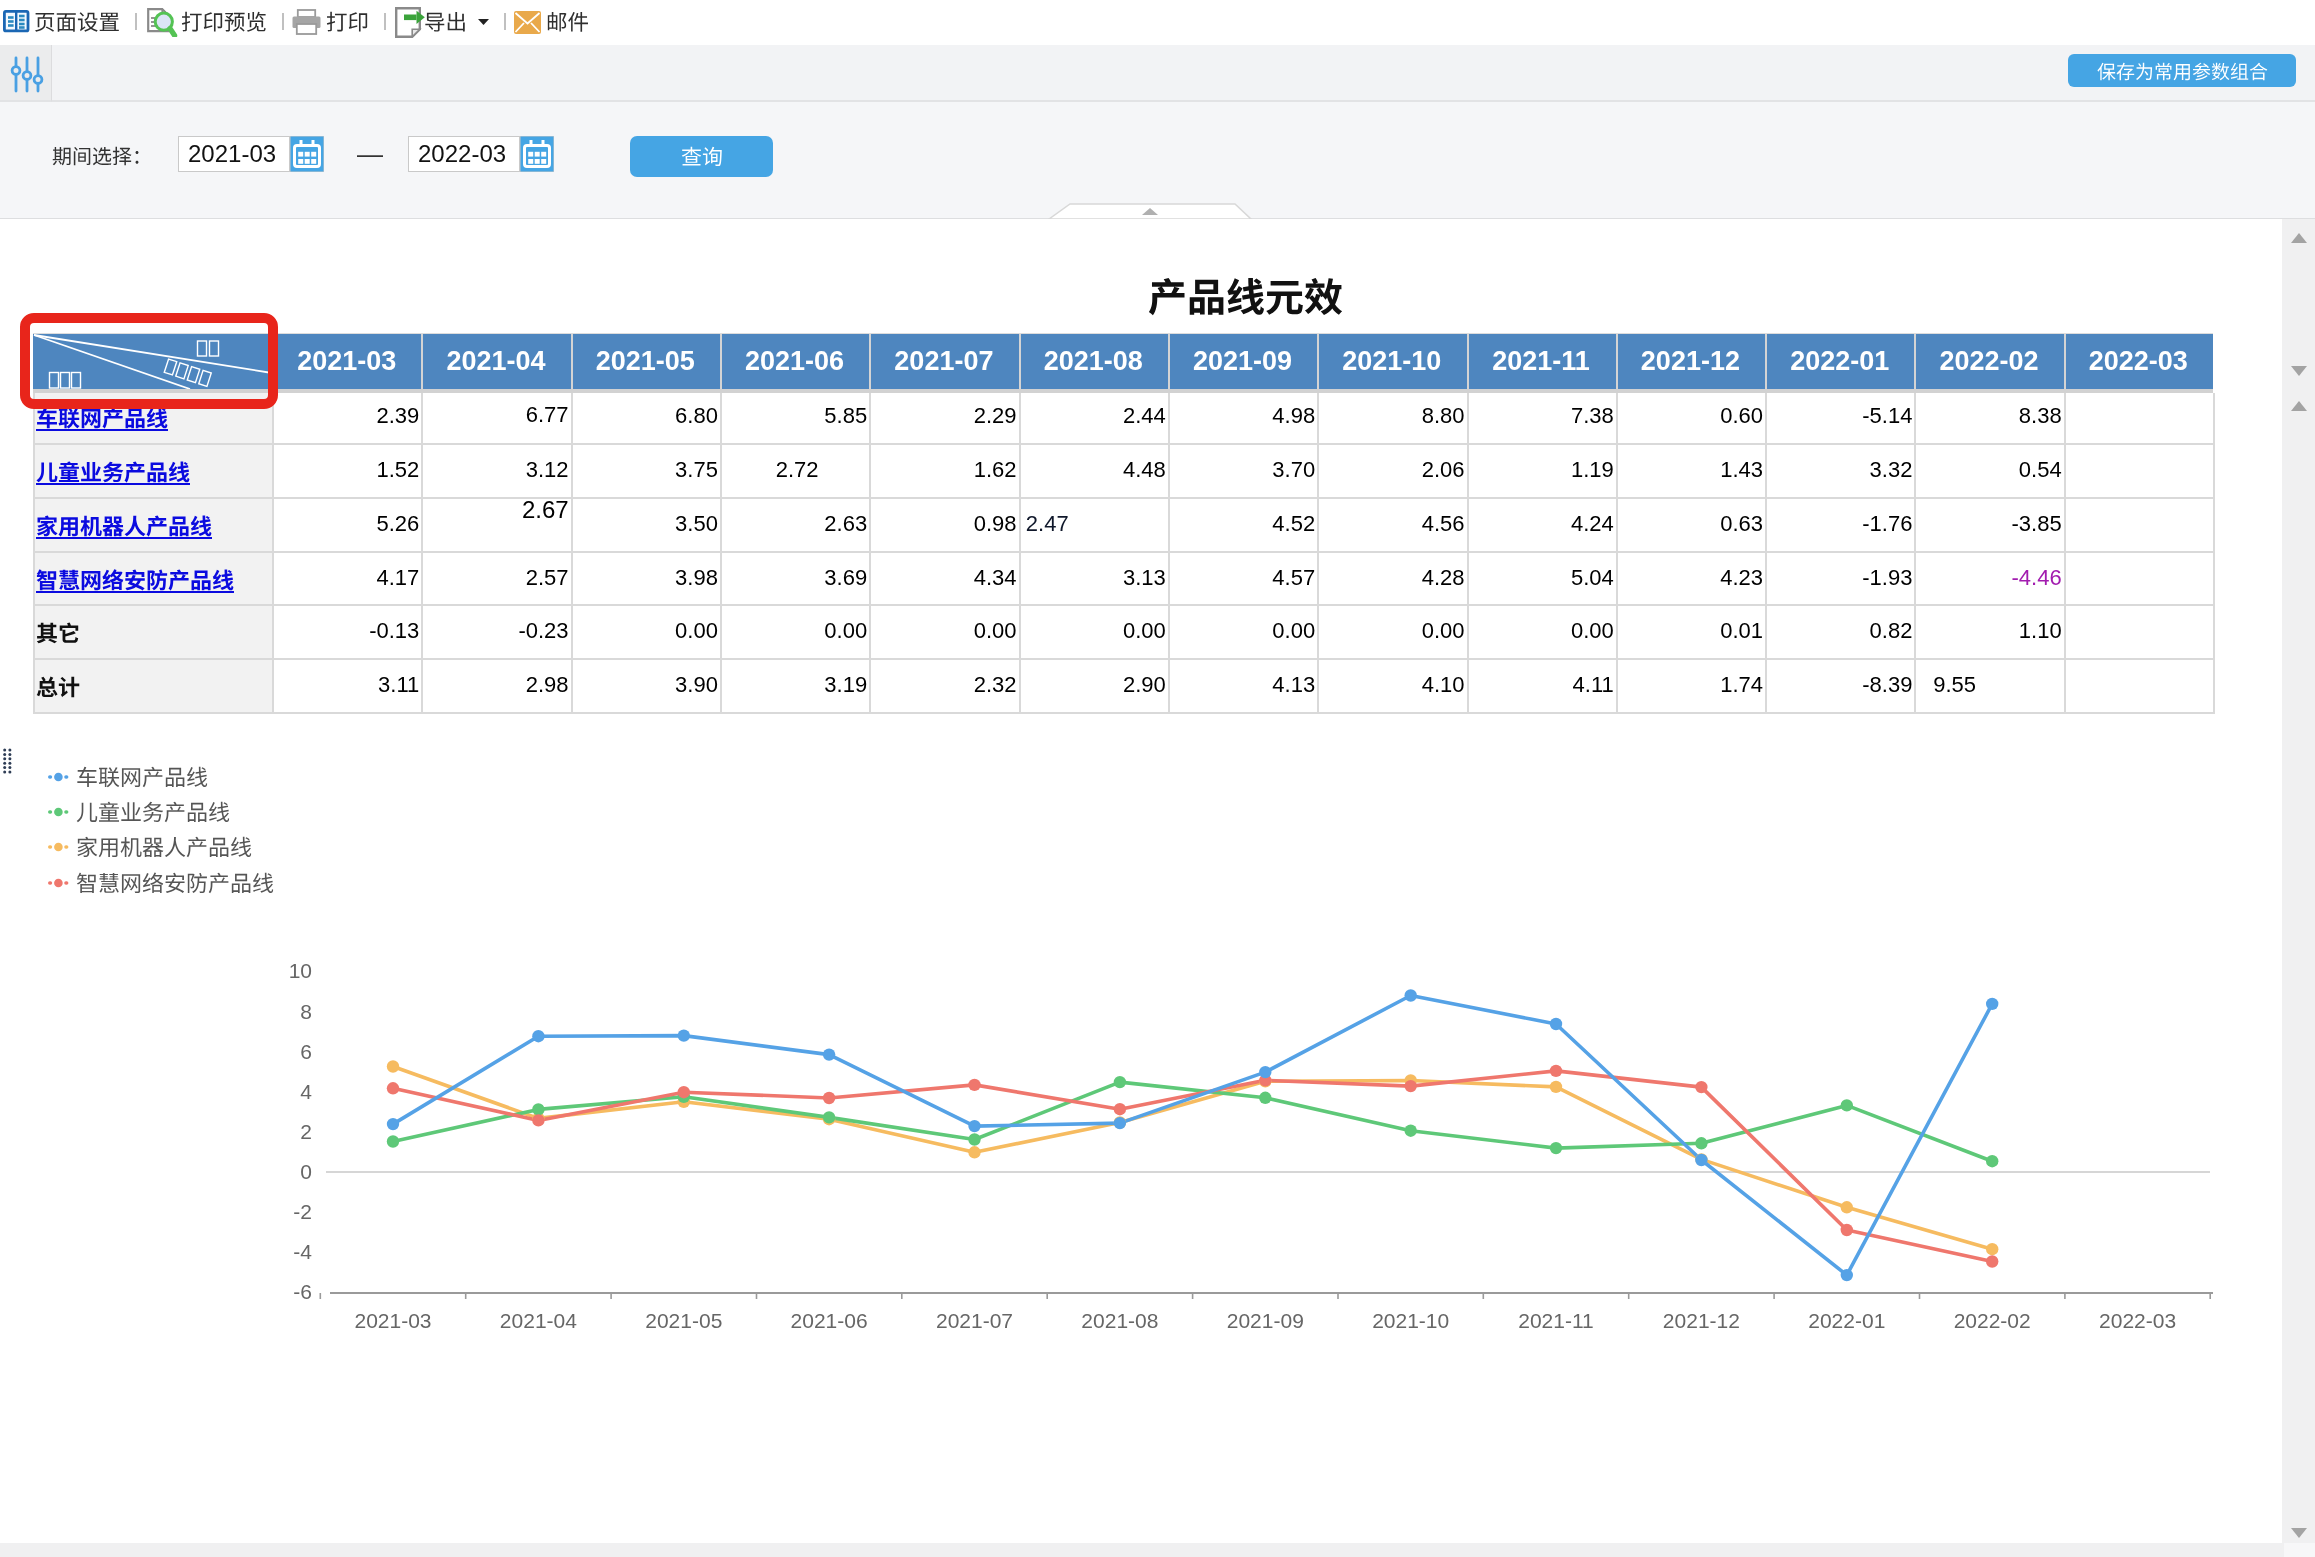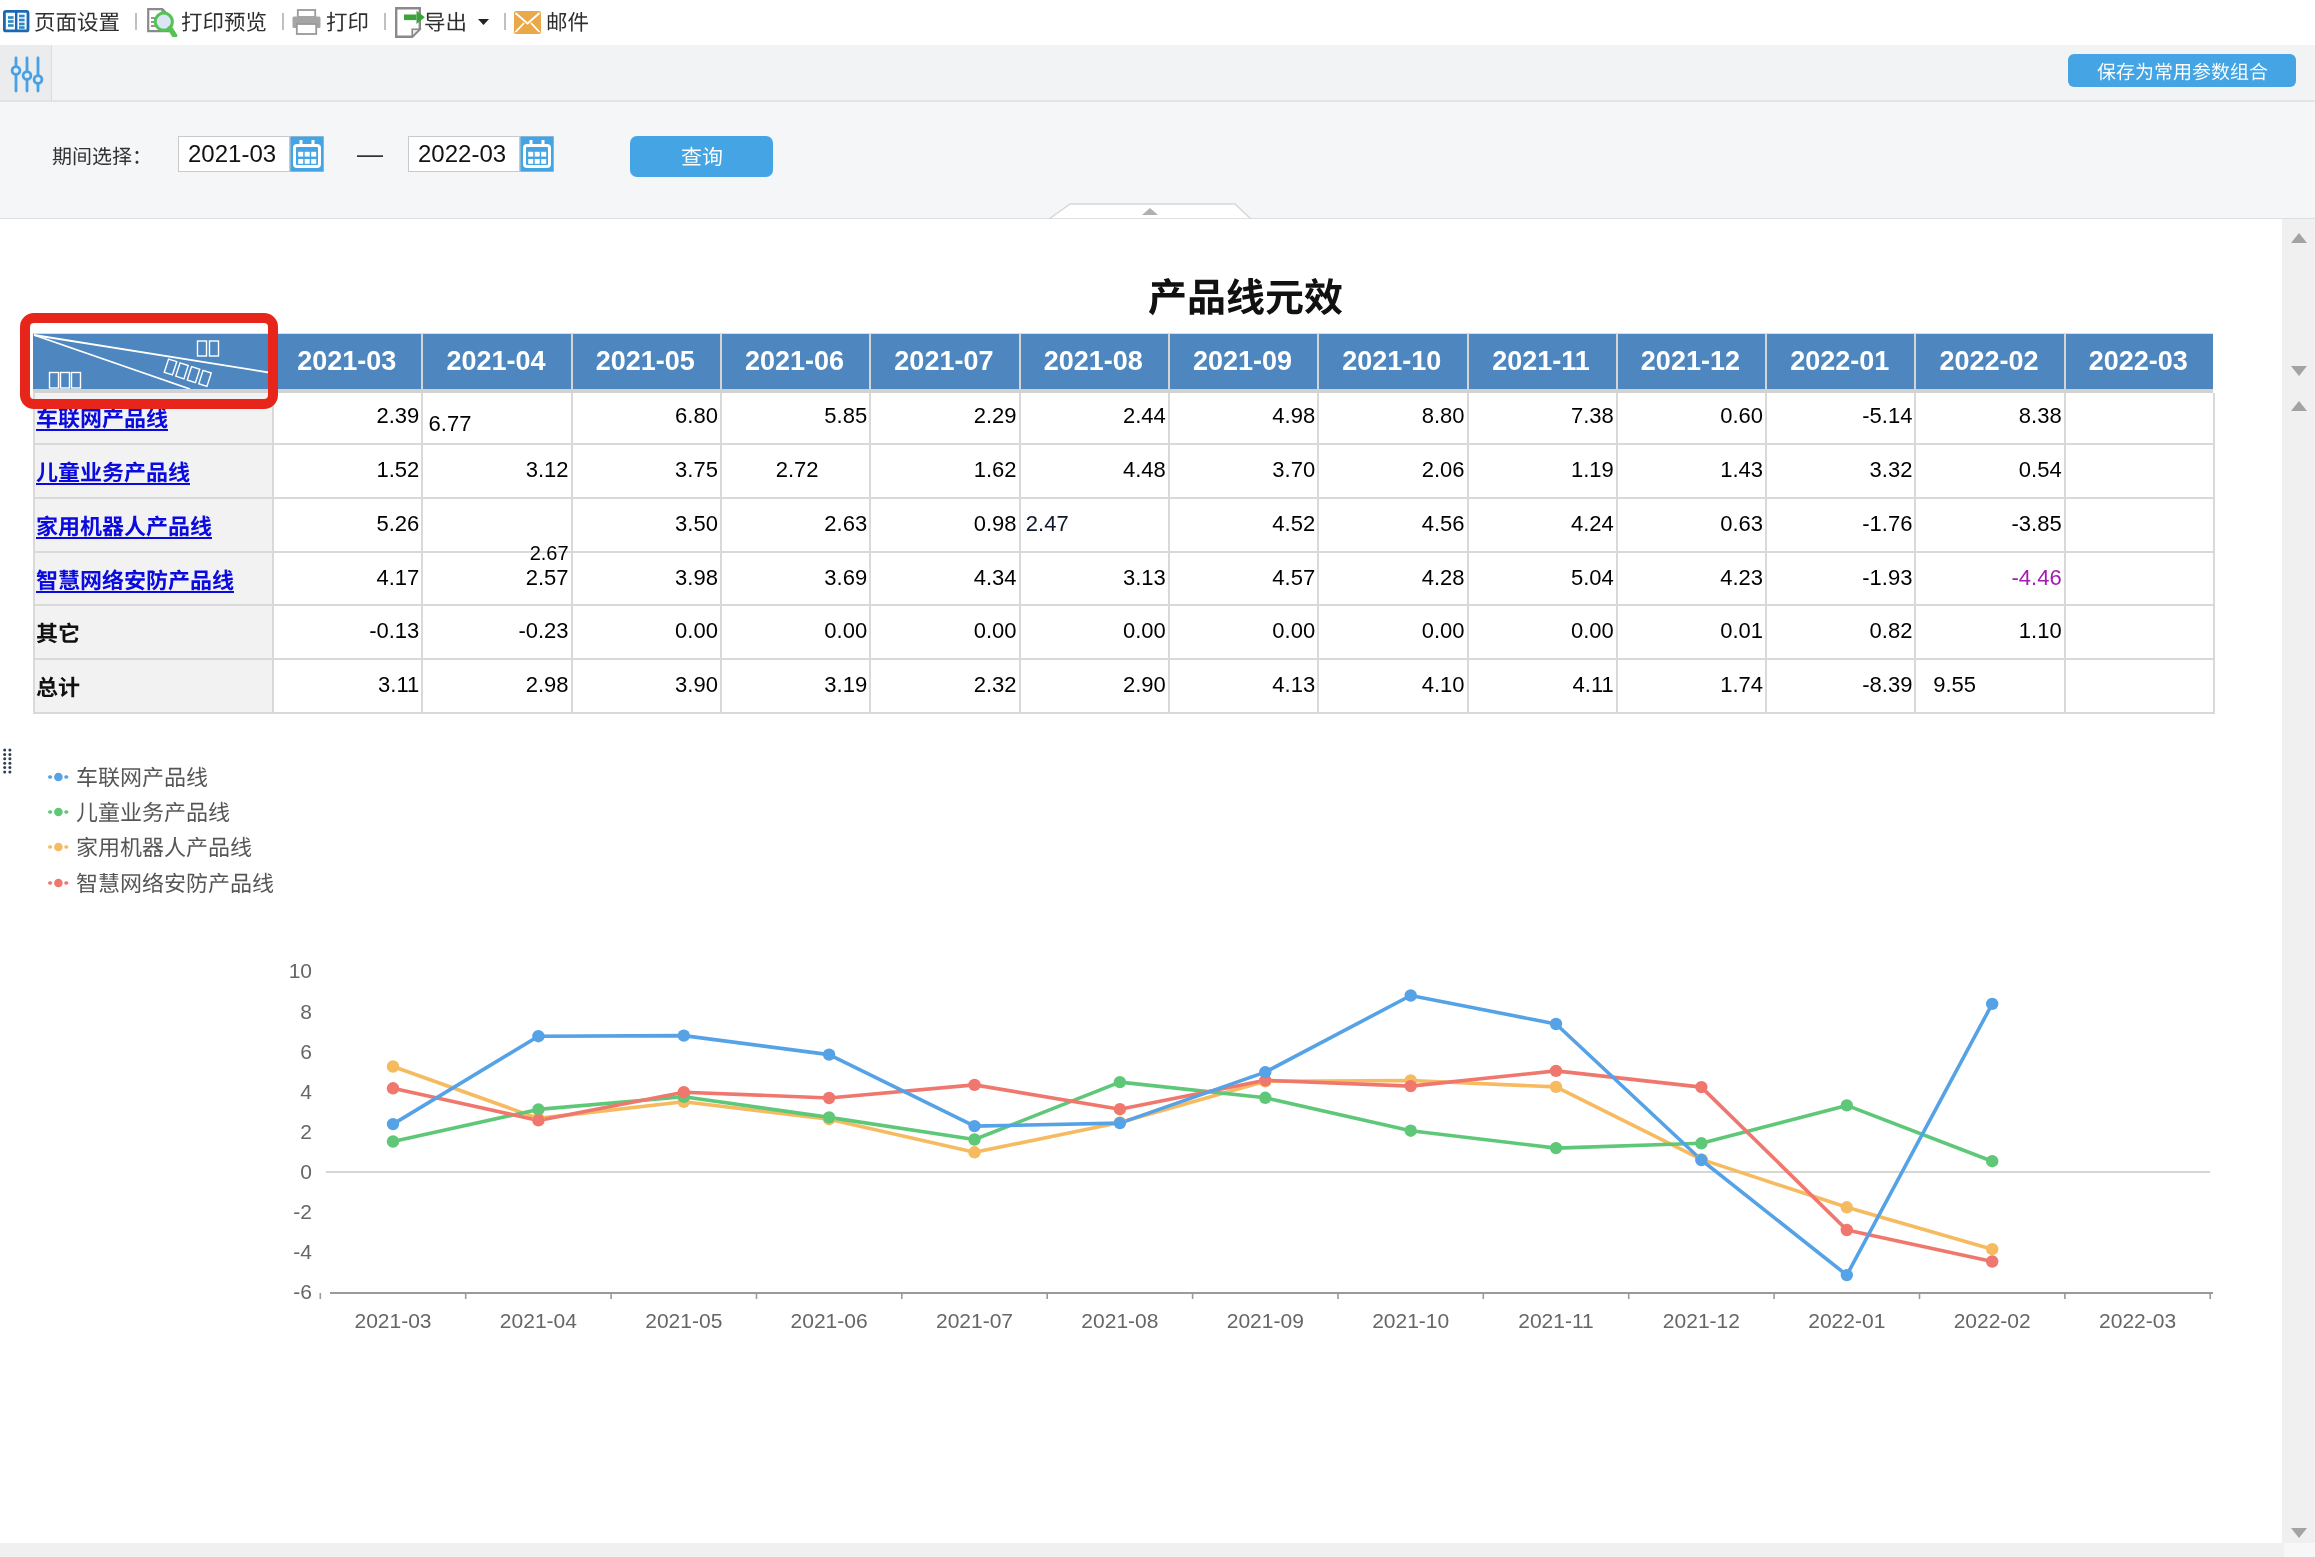--- a/index.html
+++ b/index.html
@@ -338,21 +338,21 @@
     <div class="abs" style="left:36px;top:591.0px;width:198px;height:2px;background:#0b0bdf"></div>
     <svg style="position:absolute;left:36.0px;top:622.3px;" width="44.0" height="22" viewBox="0 0 2000 1000">
       <use href="#gb5176" x="0" y="880" fill="#111"></use>
       <use href="#gb5b83" x="1000" y="880" fill="#111"></use>
     </svg>
     <svg style="position:absolute;left:36.0px;top:676.2px;" width="44.0" height="22" viewBox="0 0 2000 1000">
       <use href="#gb603b" x="0" y="880" fill="#111"></use>
       <use href="#gb8ba1" x="1000" y="880" fill="#111"></use>
     </svg>
     <div class="abs" style="left:279.3px;top:401.9px;width:140px;height:28px;line-height:28px;text-align:right;font-size:22px;color:#000">2.39</div>
-    <div class="abs" style="left:428.6px;top:410px;width:140px;height:28px;line-height:28px;font-size:22px;color:#000">6.77</div>
+    <div class="abs" style="left:428.6px;top:401px;width:140px;height:28px;line-height:28px;text-align:right;font-size:22px;color:#000">6.77</div>
     <div class="abs" style="left:577.9px;top:401.9px;width:140px;height:28px;line-height:28px;text-align:right;font-size:22px;color:#000">6.80</div>
     <div class="abs" style="left:727.2px;top:401.9px;width:140px;height:28px;line-height:28px;text-align:right;font-size:22px;color:#000">5.85</div>
     <div class="abs" style="left:876.5px;top:401.9px;width:140px;height:28px;line-height:28px;text-align:right;font-size:22px;color:#000">2.29</div>
     <div class="abs" style="left:1025.8px;top:401.9px;width:140px;height:28px;line-height:28px;text-align:right;font-size:22px;color:#000">2.44</div>
     <div class="abs" style="left:1175.2px;top:401.9px;width:140px;height:28px;line-height:28px;text-align:right;font-size:22px;color:#000">4.98</div>
     <div class="abs" style="left:1324.5px;top:401.9px;width:140px;height:28px;line-height:28px;text-align:right;font-size:22px;color:#000">8.80</div>
     <div class="abs" style="left:1473.8px;top:401.9px;width:140px;height:28px;line-height:28px;text-align:right;font-size:22px;color:#000">7.38</div>
     <div class="abs" style="left:1623.1px;top:401.9px;width:140px;height:28px;line-height:28px;text-align:right;font-size:22px;color:#000">0.60</div>
     <div class="abs" style="left:1772.4px;top:401.9px;width:140px;height:28px;line-height:28px;text-align:right;font-size:22px;color:#000">-5.14</div>
     <div class="abs" style="left:1921.7px;top:401.9px;width:140px;height:28px;line-height:28px;text-align:right;font-size:22px;color:#000">8.38</div>
@@ -362,21 +362,21 @@
     <div class="abs" style="left:727.2px;top:455.8px;width:140px;height:28px;line-height:28px;text-align:center;font-size:22px;color:#000">2.72</div>
     <div class="abs" style="left:876.5px;top:455.8px;width:140px;height:28px;line-height:28px;text-align:right;font-size:22px;color:#000">1.62</div>
     <div class="abs" style="left:1025.8px;top:455.8px;width:140px;height:28px;line-height:28px;text-align:right;font-size:22px;color:#000">4.48</div>
     <div class="abs" style="left:1175.2px;top:455.8px;width:140px;height:28px;line-height:28px;text-align:right;font-size:22px;color:#000">3.70</div>
     <div class="abs" style="left:1324.5px;top:455.8px;width:140px;height:28px;line-height:28px;text-align:right;font-size:22px;color:#000">2.06</div>
     <div class="abs" style="left:1473.8px;top:455.8px;width:140px;height:28px;line-height:28px;text-align:right;font-size:22px;color:#000">1.19</div>
     <div class="abs" style="left:1623.1px;top:455.8px;width:140px;height:28px;line-height:28px;text-align:right;font-size:22px;color:#000">1.43</div>
     <div class="abs" style="left:1772.4px;top:455.8px;width:140px;height:28px;line-height:28px;text-align:right;font-size:22px;color:#000">3.32</div>
     <div class="abs" style="left:1921.7px;top:455.8px;width:140px;height:28px;line-height:28px;text-align:right;font-size:22px;color:#000">0.54</div>
     <div class="abs" style="left:279.3px;top:509.6px;width:140px;height:28px;line-height:28px;text-align:right;font-size:22px;color:#000">5.26</div>
-    <div class="abs" style="left:428.6px;top:539px;width:140px;height:28px;line-height:28px;text-align:right;font-size:20px;color:#000">2.67</div>
+    <div class="abs" style="left:428.6px;top:496px;width:140px;height:28px;line-height:28px;text-align:right;font-size:24px;color:#000">2.67</div>
     <div class="abs" style="left:577.9px;top:509.6px;width:140px;height:28px;line-height:28px;text-align:right;font-size:22px;color:#000">3.50</div>
     <div class="abs" style="left:727.2px;top:509.6px;width:140px;height:28px;line-height:28px;text-align:right;font-size:22px;color:#000">2.63</div>
     <div class="abs" style="left:876.5px;top:509.6px;width:140px;height:28px;line-height:28px;text-align:right;font-size:22px;color:#000">0.98</div>
     <div class="abs" style="left:1025.8px;top:509.6px;width:140px;height:28px;line-height:28px;text-align:left;font-size:22px;color:#0f172a">2.47</div>
     <div class="abs" style="left:1175.2px;top:509.6px;width:140px;height:28px;line-height:28px;text-align:right;font-size:22px;color:#000">4.52</div>
     <div class="abs" style="left:1324.5px;top:509.6px;width:140px;height:28px;line-height:28px;text-align:right;font-size:22px;color:#000">4.56</div>
     <div class="abs" style="left:1473.8px;top:509.6px;width:140px;height:28px;line-height:28px;text-align:right;font-size:22px;color:#000">4.24</div>
     <div class="abs" style="left:1623.1px;top:509.6px;width:140px;height:28px;line-height:28px;text-align:right;font-size:22px;color:#000">0.63</div>
     <div class="abs" style="left:1772.4px;top:509.6px;width:140px;height:28px;line-height:28px;text-align:right;font-size:22px;color:#000">-1.76</div>
     <div class="abs" style="left:1921.7px;top:509.6px;width:140px;height:28px;line-height:28px;text-align:right;font-size:22px;color:#000">-3.85</div>

